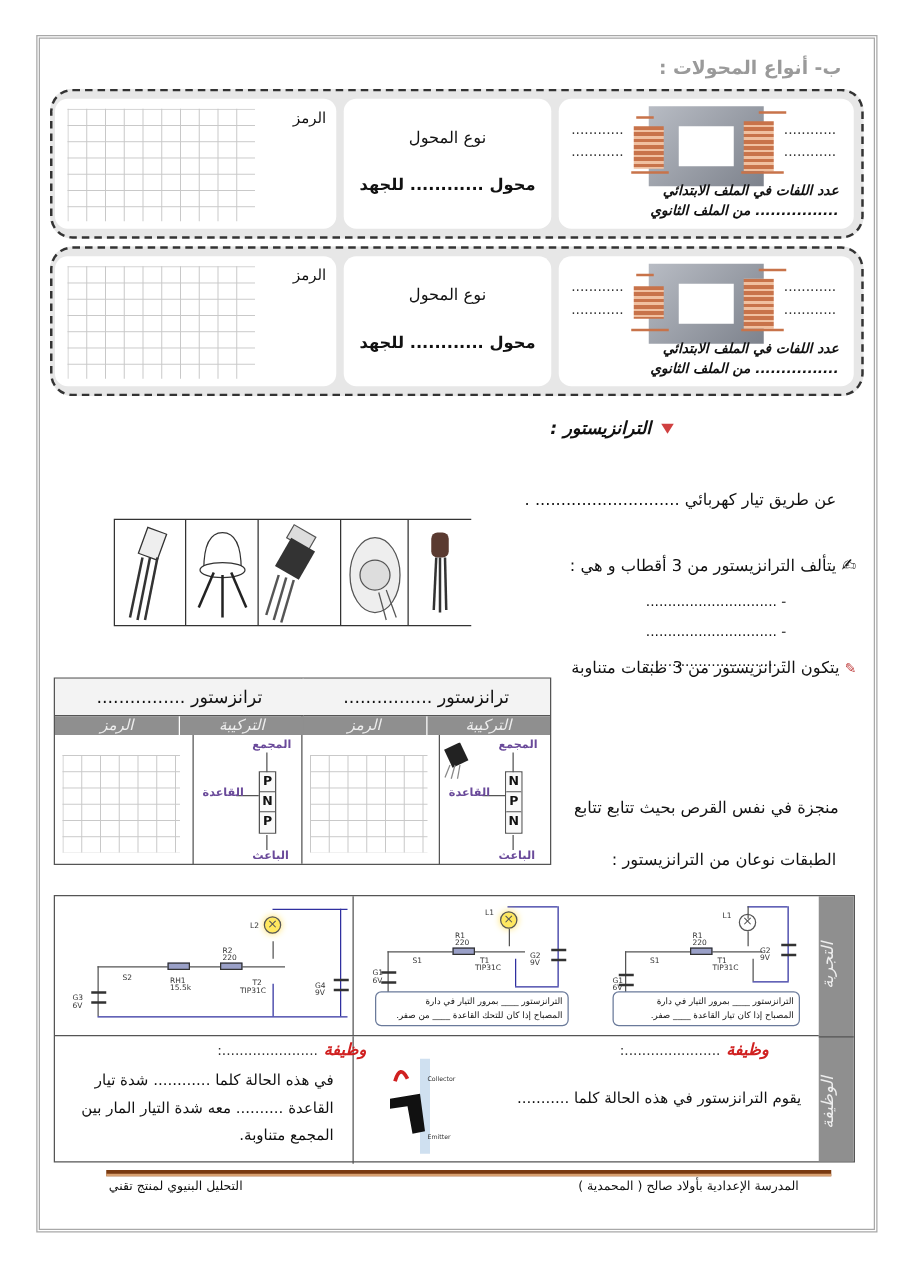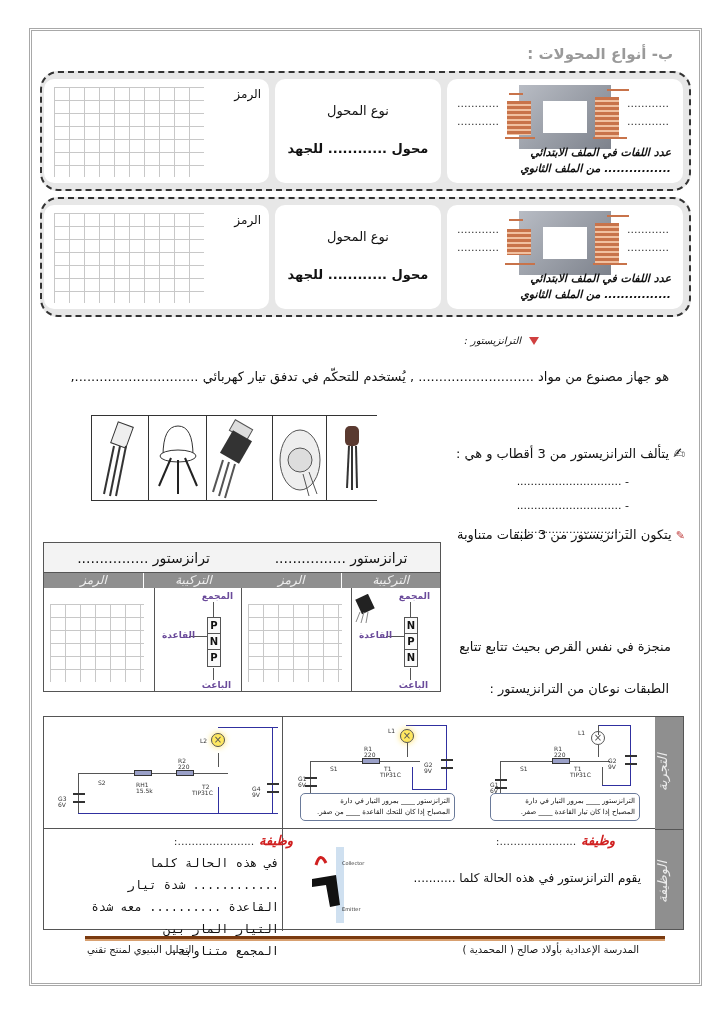--- a/index.html
+++ b/index.html
@@ -26,21 +26,21 @@
   .dots { font-size: 11px; color: #333; }
   .coil-caption { position: absolute; right: 12px; bottom: 6px; font-size: 11px; font-style: italic; font-weight: bold; text-align: right; line-height: 16px; direction: rtl; }
 
   
   .core { position: absolute; background: linear-gradient(135deg,#b8bcc4,#7d828c); }
   .core-hole { position: absolute; background: #fff; }
   .winding { position: absolute; background: repeating-linear-gradient(180deg,#c8734a 0 3px,#f0c0a0 3px 5px); }
   .lead { position: absolute; height: 2px; background: #c8734a; }
 
   
-  .sec-head { right: 160px; top: 304px; font-size: 10px; font-weight: normal; font-style: italic; }
+  .sec-head { right: 160px; top: 304px; font-size: 14px; font-weight: bold; font-style: italic; }
   .bullet-icon { display:inline-block; width:0; height:0; border-left:5px solid transparent; border-right:5px solid transparent; border-top:8px solid #d04040; margin-left:8px; vertical-align: middle;}
   .para { right: 30px; font-size: 13px; direction: rtl; }
   .photo-strip { position: absolute; left: 59px; top: 384px; width: 286px; height: 86px; border: 1px solid #333; display: flex; }
   .photo-strip .ph { border-left: 1px solid #333; height: 100%; position: relative; background:#fff; }
   .photo-strip .ph:first-child { border-left: none; }
 
   
   .ttable { position: absolute; left: 11px; top: 511px; width: 398px; height: 150px; border: 1px solid #555; }
   .thalf { position: absolute; top: 0; height: 100%; width: 199px; }
   .thalf.right { right: 0; border-left: 1px solid #555; }
@@ -142,21 +142,21 @@
     </div>
     <div class="cell c3">
       <div class="sym-label">الرمز</div>
       <div class="grid" style="left:10px;top:8px;width:150px;height:90px;"></div>
     </div>
   </div>
 
   <div class="abs sec-head rtl">
     <span class="bullet-icon"></span><span>الترانزيستور :</span>
   </div>
-  <div class="abs para" style="top:338px;left:20px;text-align:right;">هو جهاز مصنوع من مواد ............................ , يُستخدم للتحكّم في تدفق تيار كهربائي ..............................,</div>
+  <div class="abs para" style="top:362px;">عن طريق تيار كهربائي ............................ .</div>
 
   <div class="photo-strip">
     <div class="ph" style="width:56px;">
       <svg width="56" height="86">
           <rect x="22" y="8" width="16" height="22" fill="#eee" stroke="#333" transform="rotate(20 30 19)"></rect>
           <line x1="22" y1="30" x2="12" y2="78" stroke="#333" stroke-width="2"></line>
           <line x1="28" y1="30" x2="18" y2="80" stroke="#333" stroke-width="2"></line>
           <line x1="34" y1="30" x2="24" y2="80" stroke="#333" stroke-width="2"></line>
         </svg>
     </div>
@@ -374,21 +374,21 @@
       <svg class="abs" style="left:252px;top:16px;" width="70" height="80">
         <rect x="40" y="2" width="8" height="76" fill="#cfe0f0"></rect>
         <path d="M20 20 Q24 6 30 18" stroke="#d02020" stroke-width="3" fill="none"></path>
         <path d="M16 34 L40 30 L44 60 L34 62 L30 40 L16 42 Z" fill="#111"></path>
         <text x="46" y="20" font-size="5" fill="#333">Collector</text>
         <text x="46" y="66" font-size="5" fill="#333">Emitter</text>
       </svg>
       <div class="func-title" style="right:362px;top:4px;">
         <span>وظيفة</span> <span class="d">......................:</span>
       </div>
-      <div class="func-text" style="right:376px;top:24px;width:220px;font-family:Liberation Mono, monospace;">
+      <div class="func-text" style="right:388px;top:24px;width:220px;">
         <div>في هذه الحالة كلما ............ شدة تيار</div>
         <div>القاعدة .......... معه شدة التيار المار بين</div>
         <div>المجمع متناوبة.</div>
       </div>
     </div>
   </div>
 
   <div class="footer-bar"></div>
   <div class="footer-r">المدرسة الإعدادية بأولاد صالح ( المحمدية )</div>
   <div class="footer-l">التحليل البنيوي لمنتج تقني</div>

